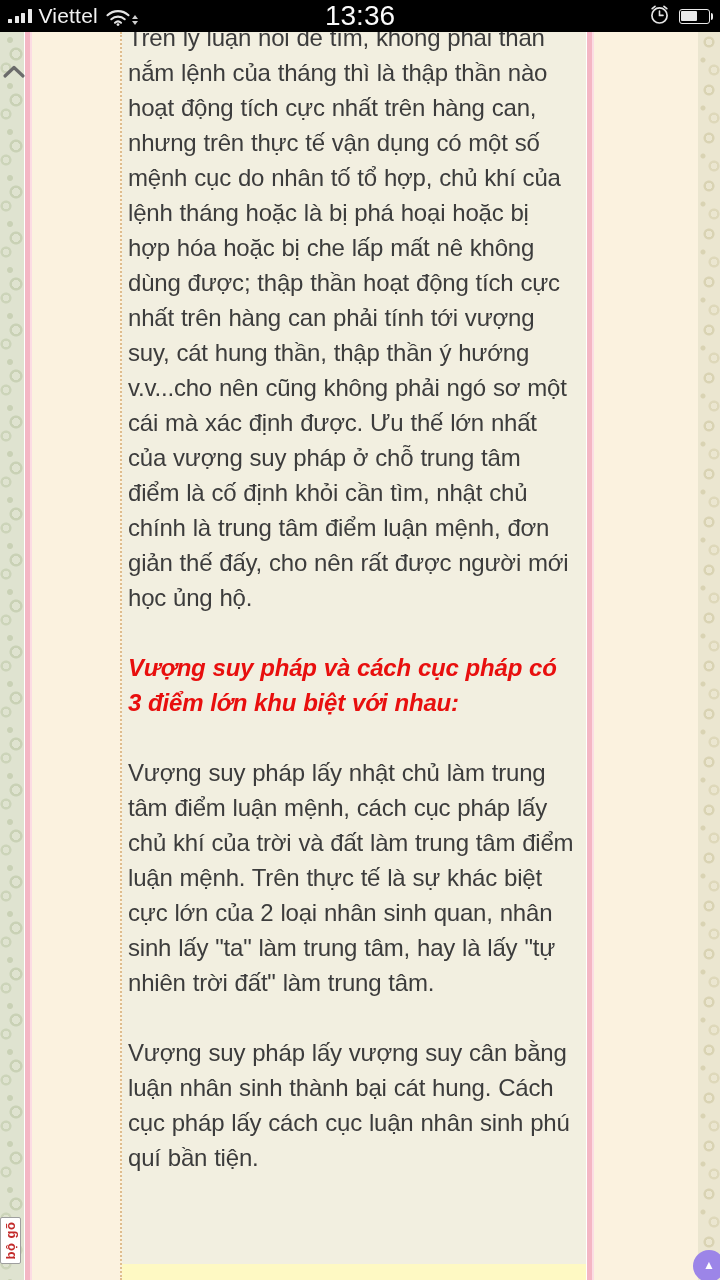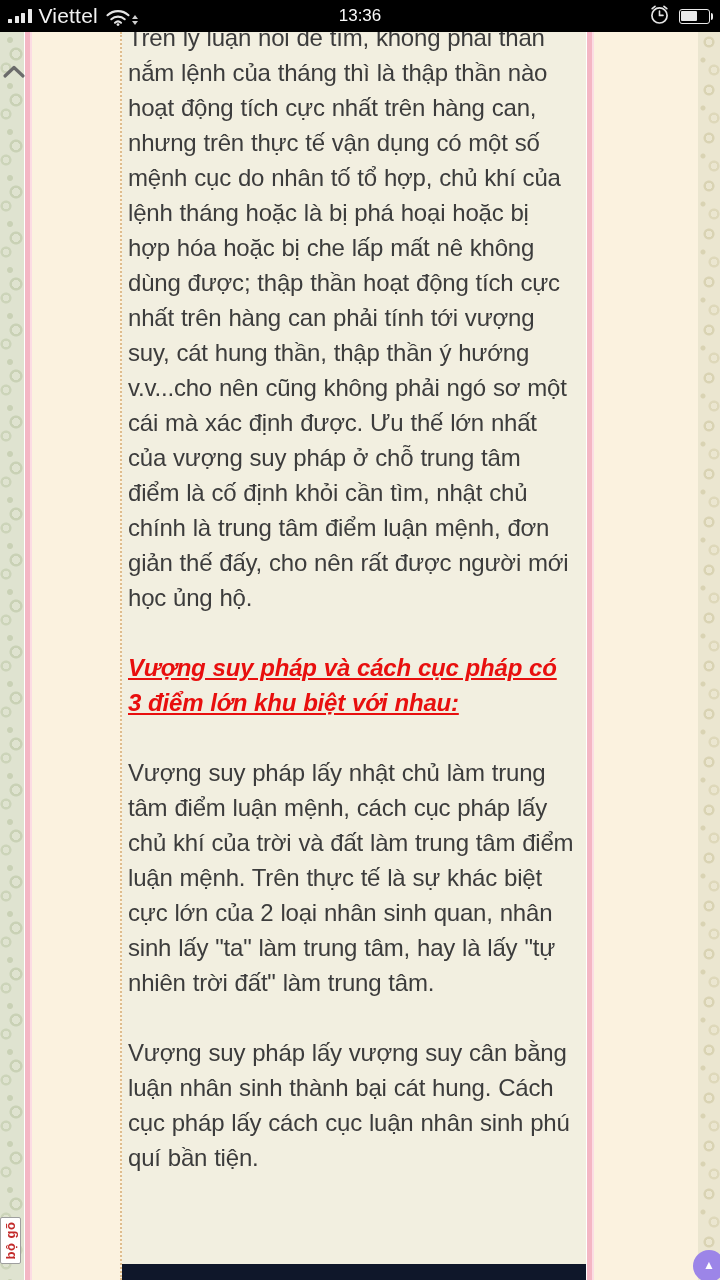--- a/index.html
+++ b/index.html
@@ -1,36 +1,36 @@
 <!DOCTYPE html>
 <html><head>
 <meta charset="utf-8">
 <style>
   * { margin:0; padding:0; box-sizing:border-box; }
   html,body { width:720px; height:1280px; }
   body { font-family:"Liberation Sans", sans-serif; background:#f2efe0; overflow:hidden; }
-  .screen { position:relative; width:720px; height:1280px; overflow:hidden; background:#0f172a; }
+  .screen { position:relative; width:720px; height:1280px; overflow:hidden; background:#fef9c3; }
 
   
   .statusbar { position:absolute; top:0; left:0; width:720px; height:32px; background:#000;
                display:flex; align-items:center; z-index:30; }
   .sb-left { display:flex; align-items:center; gap:7px; padding-left:8px; }
   .signal { display:flex; align-items:flex-end; gap:2.5px; height:17px; padding-bottom:2px; }
   .signal i { display:block; width:4px; background:#e9e9e9; border-radius:0.5px; }
   .signal i:nth-child(1){ height:4px; }
   .signal i:nth-child(2){ height:7px; }
   .signal i:nth-child(3){ height:10px; }
   .signal i:nth-child(4){ height:14px; }
   .carrier { font-size:21px; color:#f1f1f1; letter-spacing:0.2px; }
   .wifi-wrap { display:flex; align-items:flex-end; }
   .updown { display:flex; flex-direction:column; gap:1.5px; margin-left:1px; margin-bottom:1px; }
   .tri-up { width:0; height:0; border-left:3.5px solid transparent; border-right:3.5px solid transparent; border-bottom:4px solid #cfcfcf; }
   .tri-dn { width:0; height:0; border-left:3.5px solid transparent; border-right:3.5px solid transparent; border-top:4px solid #cfcfcf; }
   .sb-time { position:absolute; left:0; right:0; top:0; height:32px; display:flex; align-items:center; justify-content:center;
-             font-size:17px; color:#fafafa; pointer-events:none; }
+             font-size:28px; color:#fafafa; pointer-events:none; }
   .sb-right { margin-left:auto; display:flex; align-items:center; gap:9px; padding-right:7px; z-index:1; }
   .battery { display:flex; align-items:center; }
   .bat-body { width:31px; height:15px; border:1.5px solid #e9e9e9; border-radius:3px; padding:1.5px; display:flex; }
   .bat-fill { background:#e9e9e9; height:100%; border-radius:1px; }
   .bat-nub { width:2.5px; height:7px; background:#e9e9e9; border-radius:0 2px 2px 0; margin-left:1px; }
 
   
   .strip { position:absolute; top:32px; height:1248px; }
   .wall-left { left:0; width:24px; background-color:#dfe3d0;
     background-image:
@@ -47,21 +47,21 @@
   .pink-left  { left:24px; width:8px; background:linear-gradient(90deg,#ffffff 0 1.5px,#f4b6c4 1.5px 6.5px,#fbdce3 6.5px 8px); }
   .pink-right { left:586px; width:8px; background:linear-gradient(90deg,#ffffff 0 1px,#f4b6c4 1px 6px,#fbdce3 6px 8px); }
   .margin-left  { left:32px; width:90px; background:#fbf2df; border-right:2px dotted #dfbd8e; }
   .margin-right { left:594px; width:104px; background:#fbf2df; }
 
   
   .content { position:absolute; left:122px; top:16px; width:464px; height:1248px;
              background:#f2efe0; padding:4px 12px 0 6px; overflow:hidden; }
   .para { font-size:24px; line-height:35px; color:#3c3c3c; letter-spacing:-0.2px;
           margin:0 0 35px 0; word-spacing:0.5px; }
-  .para-red  { color:#e80f0e; font-weight:bold; font-style:italic;text-decoration:underline; }
+  .para-red  { color:#e80f0e; font-weight:bold; font-style:italic; }
   .para-head { font-weight:bold; font-style:italic; margin-bottom:0; }
 
   
   .chevron { position:absolute; left:2px; top:63px; width:24px; height:18px; z-index:20; }
   .ime-badge { position:absolute; left:0; top:1217px; width:21px; height:47px; background:#fff;
                border:1px solid #9f9f9f; border-radius:2px; display:flex; align-items:center; justify-content:center; z-index:20; }
   .ime-badge span { transform:rotate(-90deg); white-space:nowrap; font-size:13px; font-weight:bold; color:#c22a2a; letter-spacing:0.5px; }
   .fab { position:absolute; left:693px; top:1250px; width:32px; height:32px; border-radius:50%;
          background:#9c85e8; display:flex; align-items:center; justify-content:center; z-index:25; }
   .fab span { color:#ffffff; font-size:12px; line-height:12px; transform:translateY(-1px); }

